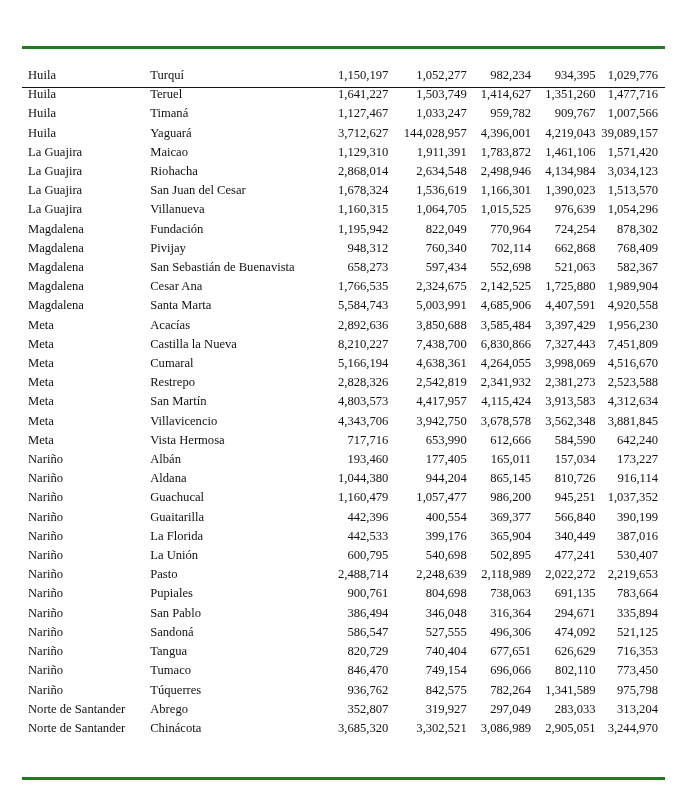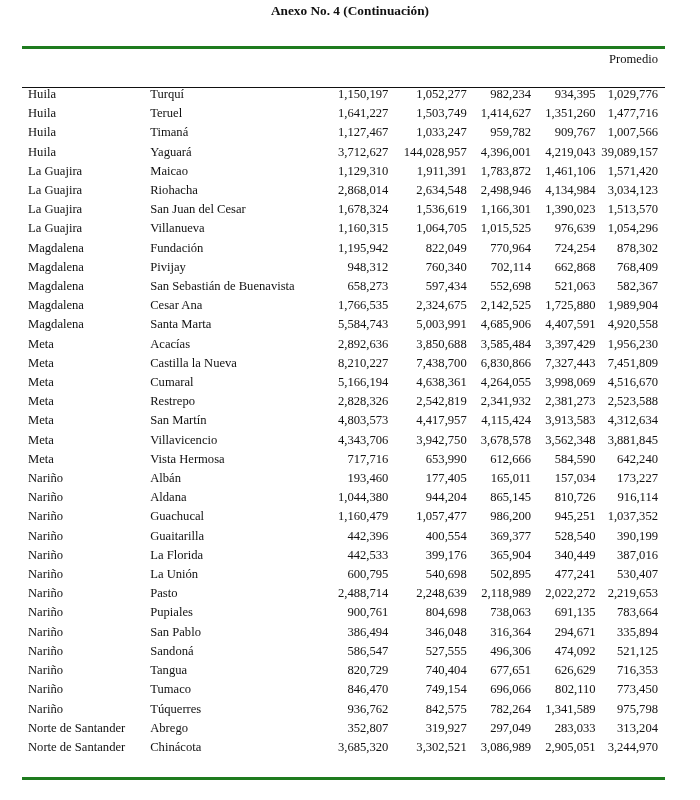--- a/index.html
+++ b/index.html
@@ -36,37 +36,27 @@
   .w99 { width: 75px; }
   .w00 { width: 80px; }
   .w01 { width: 66px; }
   .w02 { width: 66px; }
   .wpr { width: 63px; padding-right: 7px; }
 </style>
 </head>
 <body>
 
 <div class="titles">
-  <div>Anexo No. 4 (Continuación)</div>
 </div>
 
 <div class="green-rule top"></div>
 <div class="black-rule"></div>
 
 <table>
   <thead>
-    <tr class="h1">
-      <th class="c-dep"></th>
-        <th class="c-mun"></th>
-      <th class="c-num w99"></th>
-        <th class="c-num w00"></th>
-      <th class="c-num w01"></th>
-        <th class="c-num w02"></th>
-      <th class="c-num wpr">Promedio</th>
-    </tr>
   </thead>
   <tbody id="tbody">
     <tr class="spacer">
         <td colspan="7"></td>
       </tr>
   <tr class="row">
         <td class="c-dep">Huila</td>
         <td class="c-mun">Turquí</td>
         <td class="c-num w99">1,150,197</td>
         <td class="c-num w00">1,052,277</td>
@@ -271,21 +261,21 @@
         <td class="c-num w01">986,200</td>
         <td class="c-num w02">945,251</td>
         <td class="c-num wpr">1,037,352</td>
       </tr>
       <tr class="row">
         <td class="c-dep">Nariño</td>
         <td class="c-mun">Guaitarilla</td>
         <td class="c-num w99">442,396</td>
         <td class="c-num w00">400,554</td>
         <td class="c-num w01">369,377</td>
-        <td class="c-num w02">528,540</td>
+        <td class="c-num w02">566,840</td>
         <td class="c-num wpr">390,199</td>
       </tr>
       <tr class="row">
         <td class="c-dep">Nariño</td>
         <td class="c-mun">La Florida</td>
         <td class="c-num w99">442,533</td>
         <td class="c-num w00">399,176</td>
         <td class="c-num w01">365,904</td>
         <td class="c-num w02">340,449</td>
         <td class="c-num wpr">387,016</td>

